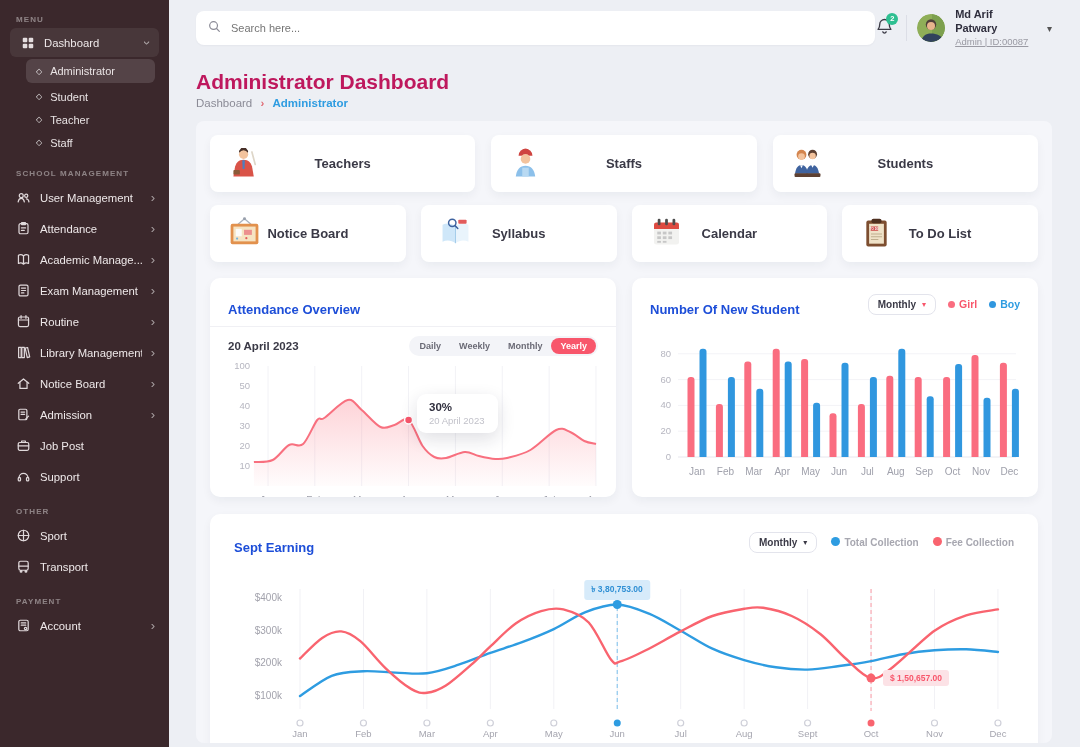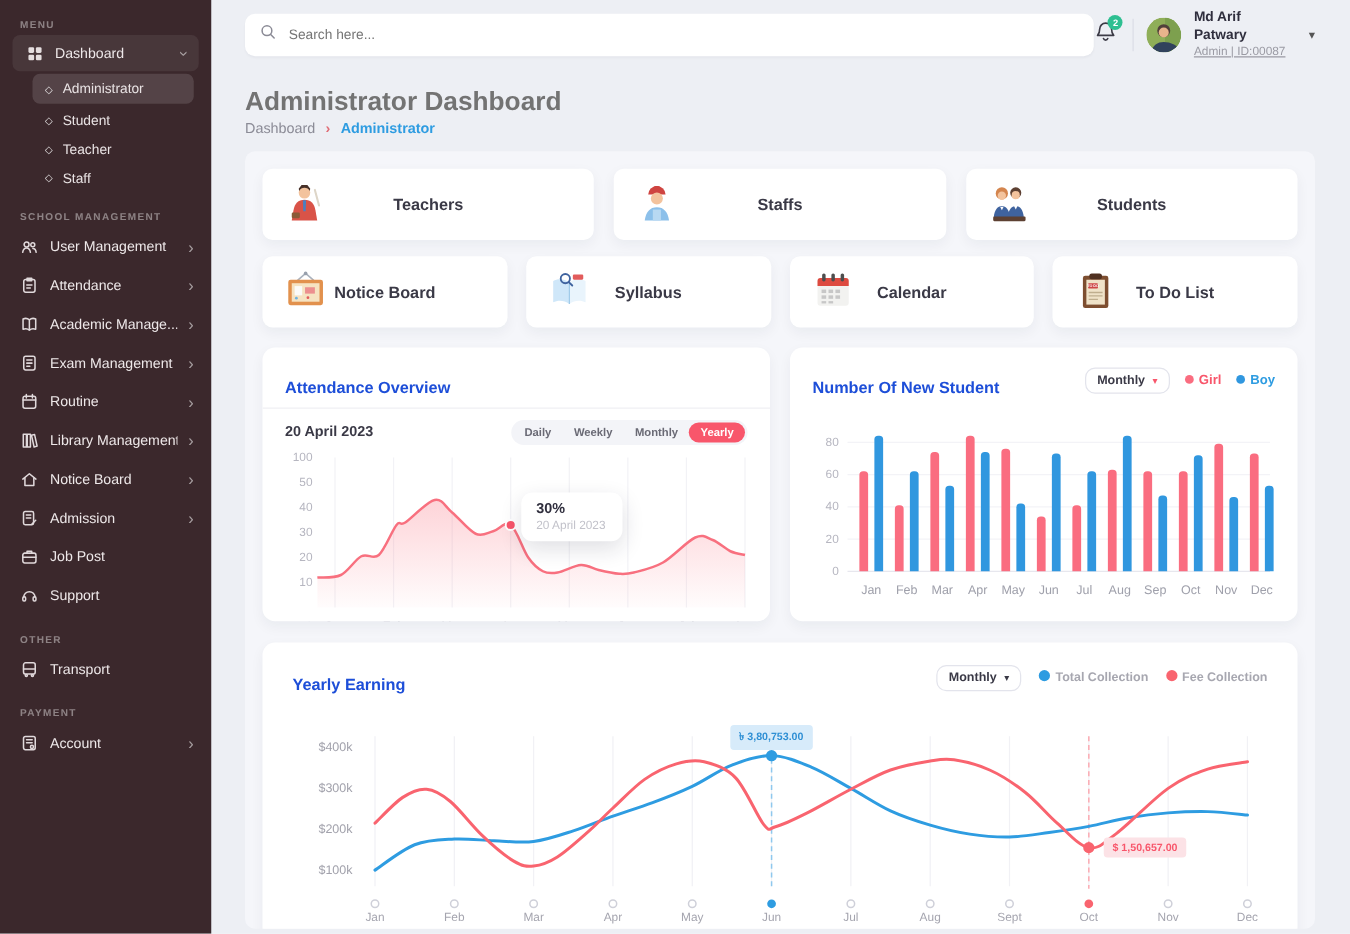--- a/index.html
+++ b/index.html
@@ -35,21 +35,21 @@
   .top-right { margin-left:auto; display:flex; align-items:center; gap:10px; }
   .bell { position:relative; cursor:pointer; margin-right:2px; }
   .badge { position:absolute; top:-4px; right:-4px; background:#2ebf91; color:#fff; width:12px; height:12px; border-radius:50%; font-size:7.5px; font-weight:700; display:flex; align-items:center; justify-content:center; }
   .vdiv { width:1px; height:26px; background:#dcdee6; }
   .avatar { width:28px; height:28px; border-radius:50%; overflow:hidden; cursor:pointer; }
   .user-text { line-height:1.25; cursor:pointer; }
   .uname { font-size:11px; font-weight:700; color:#2f2e3d; }
   .umeta { font-size:9.5px; color:#9a9aa3;text-decoration:underline; }
   .uchev { font-size:10px; color:#555; cursor:pointer; }
   .content { padding:0 28px 0 27px; flex:1; overflow:hidden; }
-  .page-title { font-size:21px; font-weight:700; margin:14px 0 3px; color:#737373; }
+  .page-title { font-size:21px; font-weight:700; margin:14px 0 3px; color:#be185d; }
   .breadcrumb { font-size:11.5px; color:#8b8b96; }
   .breadcrumb .sep { color:#e06c75; margin:0 5px; font-weight:700; }
   .breadcrumb .current { color:#2e9ce1; font-weight:700; cursor:default; }
   .breadcrumb .parent-link { cursor:pointer; }
   .panel { margin-top:12px; background:#f5f6fa; border-radius:8px; padding:14px; height:622px; overflow:hidden; }
   .cards-row { display:grid; gap:16px; }
   .row1 { grid-template-columns:repeat(3,1fr); }
   .row2 { grid-template-columns:repeat(4,1fr); gap:15px; margin-top:13px; }
   .scard { position:relative; background:#fff; border-radius:8px; height:57px; display:flex; align-items:center; justify-content:center; box-shadow:0 4px 10px rgba(25,30,60,.05); cursor:pointer; }
   .scard .illus { position:absolute; left:16px; top:10px; width:37px; height:37px; }
@@ -237,20 +237,31 @@
             <g stroke="#efe8ea" stroke-width="1.3" fill="none" stroke-linecap="round" stroke-linejoin="round">
               <path d="M3.2 9.4a4.8 4.8 0 019.6 0"></path>
               <rect x="2.4" y="9" width="2.4" height="3.6" rx="1"></rect>
               <rect x="11.2" y="9" width="2.4" height="3.6" rx="1"></rect>
             </g>
           </svg>
         </span>
         <span class="s-label">Support</span>
       </div>
       <div class="sec-label">OTHER</div>
+      <div class="side-item">
+        <span class="s-icon">
+          <svg viewBox="0 0 16 16" width="15" height="15">
+            <g stroke="#efe8ea" stroke-width="1.3" fill="none" stroke-linecap="round" stroke-linejoin="round">
+              <circle cx="8" cy="8" r="5.6"></circle>
+              <path d="M8 2.4v11.2M2.4 8h11.2"></path>
+            </g>
+          </svg>
+        </span>
+        <span class="s-label">Sport</span>
+      </div>
       <div class="side-item">
         <span class="s-icon">
           <svg viewBox="0 0 16 16" width="15" height="15">
             <g stroke="#efe8ea" stroke-width="1.3" fill="none" stroke-linecap="round" stroke-linejoin="round">
               <rect x="3" y="2.4" width="10" height="9.6" rx="1.8"></rect>
               <path d="M3 7.6h10"></path>
               <circle cx="5.4" cy="13.2" r=".9"></circle>
               <circle cx="10.6" cy="13.2" r=".9"></circle>
             </g>
           </svg>
@@ -535,21 +546,21 @@
                 <path d="M349.9,126 L349.9,34.83 Q349.9,31.83 352.9,31.83 L353.9,31.83 Q356.9,31.83 356.9,34.83 L356.9,126 Z" fill="#fa6d80"></path>
                 <path d="M361.9,126 L361.9,60.629999999999995 Q361.9,57.629999999999995 364.9,57.629999999999995 L365.9,57.629999999999995 Q368.9,57.629999999999995 368.9,60.629999999999995 L368.9,126 Z" fill="#3097df"></path>
                 <text x="359.4" y="144" text-anchor="middle" font-size="10" fill="#9fa0ab">Dec</text>
               </svg>
           </div>
         </section>
       </div>
 
       <section class="earn-card">
         <div class="head-flex">
-          <div class="card-title">Yearly Earning</div>
+          <div class="card-title">Sept Earning</div>
           <div class="earn-controls">
             <div class="select">
               <span>Monthly</span>
                 <span class="caret">▾</span>
             </div>
             <div class="earn-legend">
               <span><span class="dot" style="background: rgb(46, 156, 225);"></span><span>Total Collection</span></span>
               <span><span class="dot" style="background: rgb(249, 100, 111);"></span><span>Fee Collection</span></span>
             </div>
           </div>

